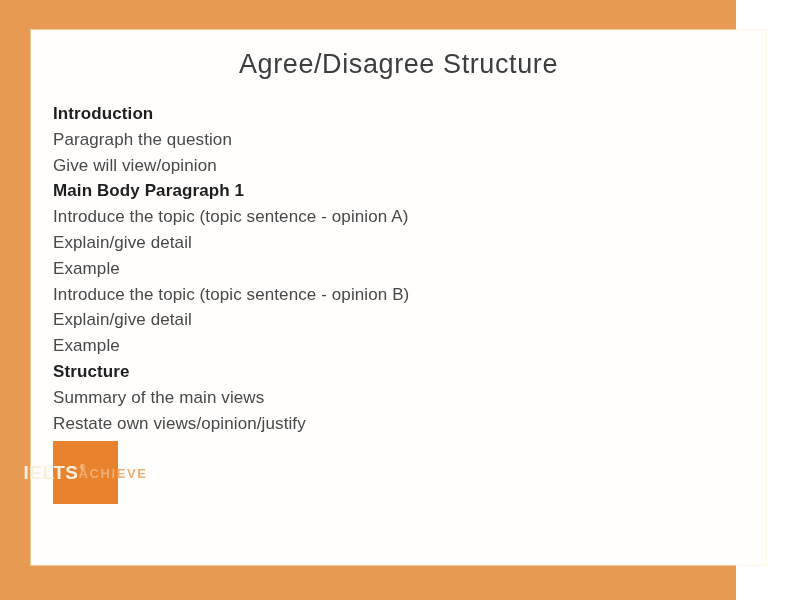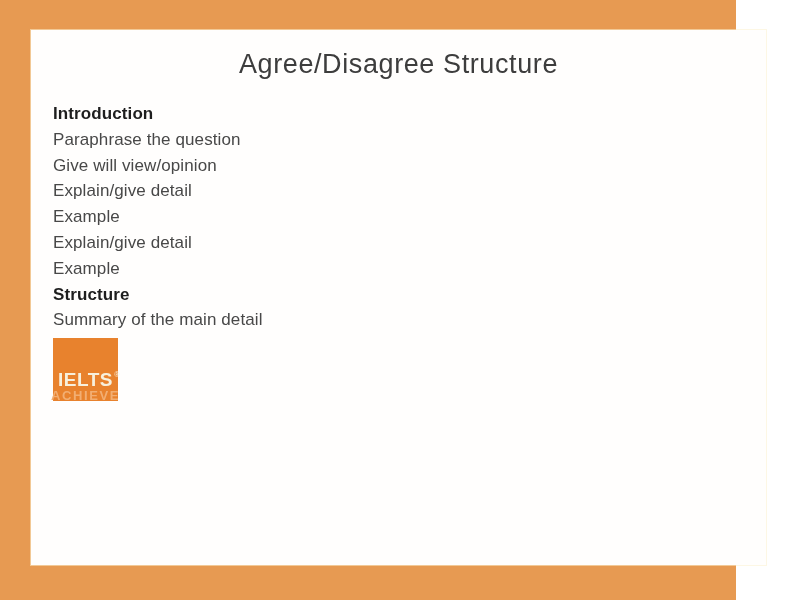--- a/index.html
+++ b/index.html
@@ -45,23 +45,23 @@
     font-weight: 700;
     color: #1E1E1E;
   }
   .logo {
     position: relative;
     margin-top: 5px;
     margin-left: 22px;
     width: 65px; height: 63px;
     background: #E8822D;
     display: flex;
-    flex-direction: column;
+    flex-direction: row;
     align-items: center;
-    justify-content: flex-end;
+    justify-content: center;
   }
   .logo-brand-row {
     position: relative;
     color: #F7F0DC;
     font-weight: 700;
     font-size: 19px;
     letter-spacing: 0.5px;
     line-height: 19px;
   }
   .logo-tm {
@@ -84,31 +84,35 @@
 <body>
 
 <div class="frame">
   <div class="card">
 
     <div class="slide-title">Agree/Disagree Structure</div>
 
     <div class="content">
 
       <div class="line heading">Introduction</div>
-      <div class="line">Paraphrase the question</div>
+      <div class="line">Paragraph the question</div>
       <div class="line">Give will view/opinion</div>
 
+      <div class="line heading">Main Body Paragraph 1</div>
+      <div class="line">Introduce the topic (topic sentence - opinion A)</div>
       <div class="line">Explain/give detail</div>
       <div class="line">Example</div>
 
+      <div class="line">Introduce the topic (topic sentence - opinion B)</div>
       <div class="line">Explain/give detail</div>
       <div class="line">Example</div>
 
       <div class="line heading">Structure</div>
-      <div class="line">Summary of the main detail</div>
+      <div class="line">Summary of the main views</div>
+      <div class="line">Restate own views/opinion/justify</div>
 
     </div>
 
     <div class="logo">
       <div class="logo-brand-row">
         <span>IELTS</span>
         <span class="logo-tm">®</span>
       </div>
       <div class="logo-sub">ACHIEVE</div>
     </div>

